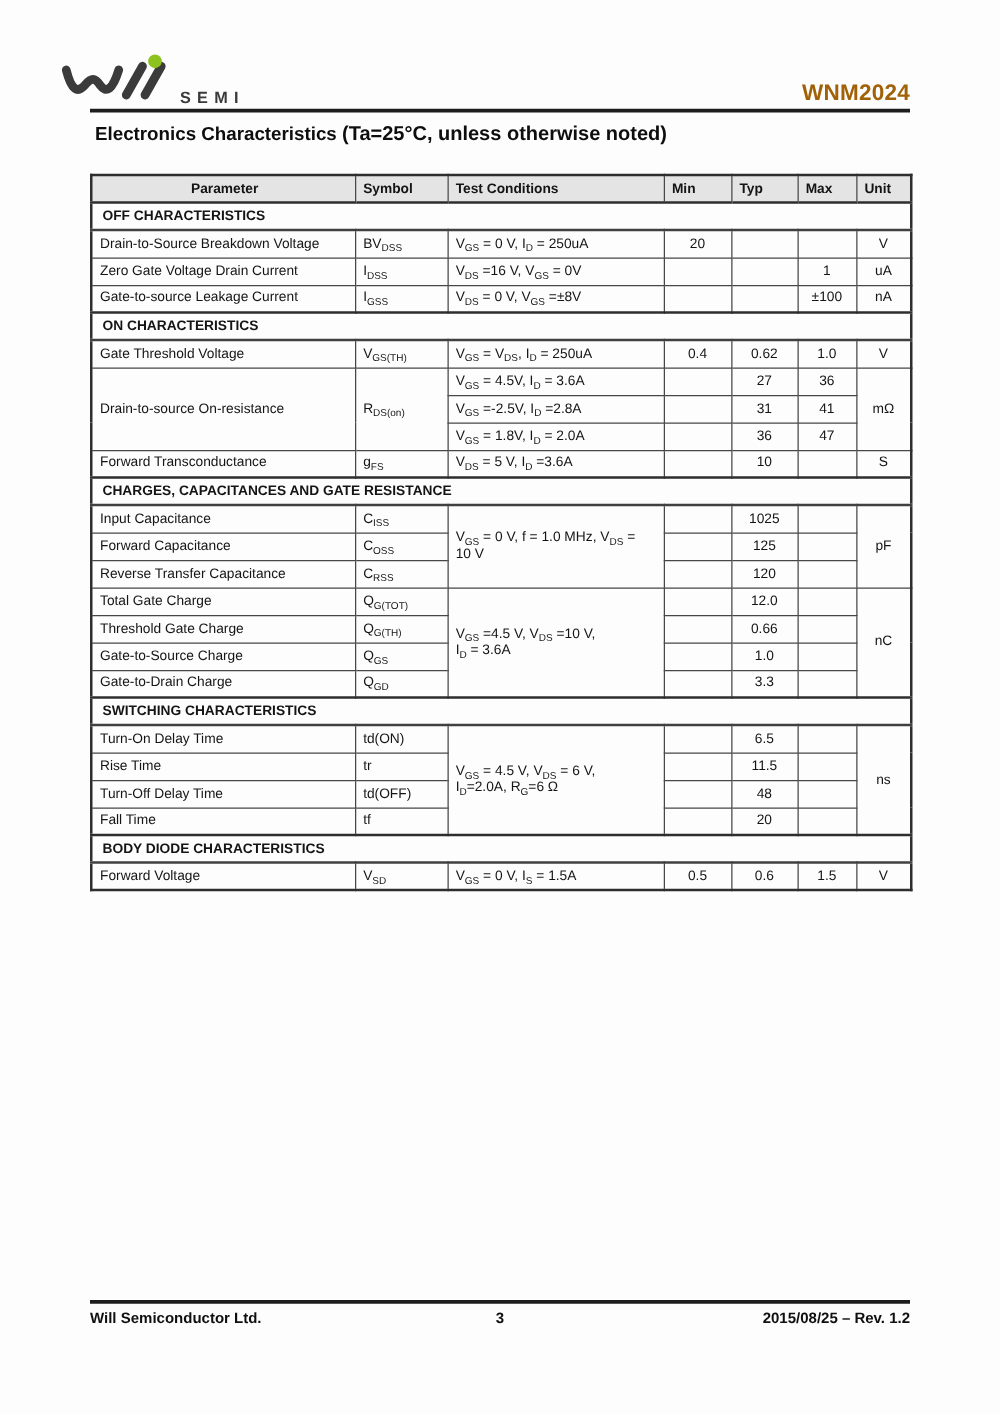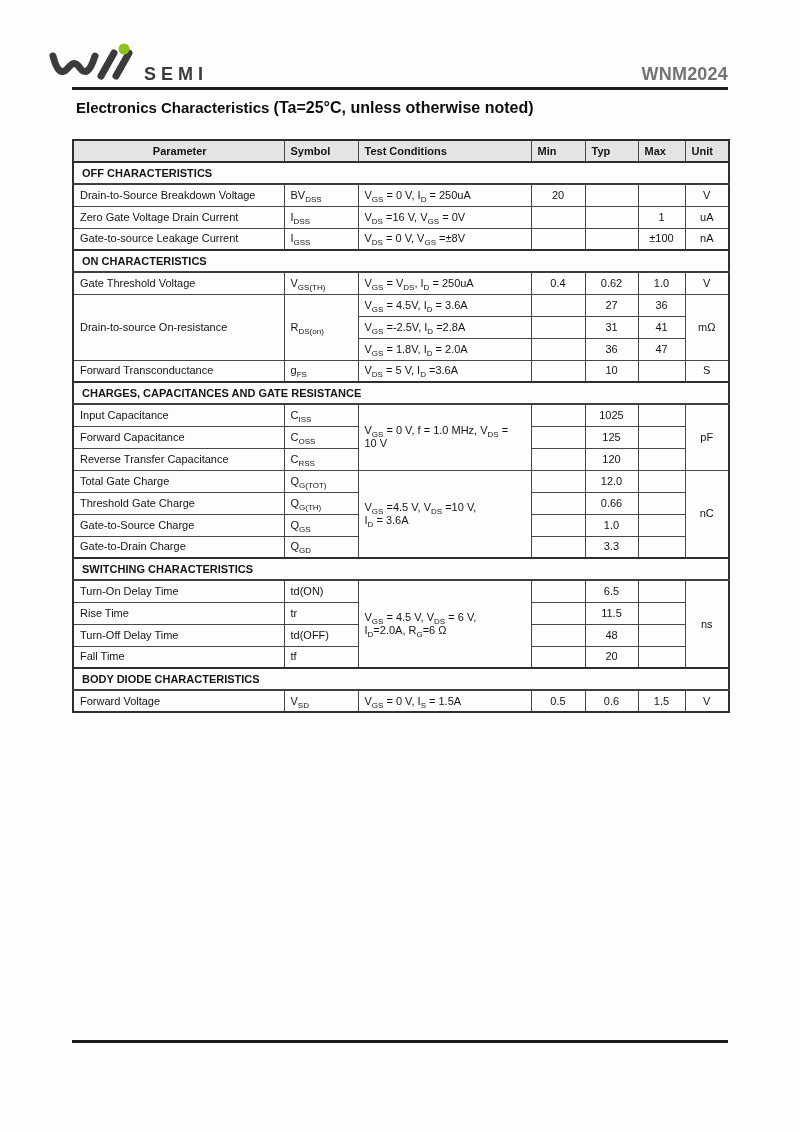--- a/index.html
+++ b/index.html
@@ -10,26 +10,26 @@
     background: #fdfdfd;
     color: #121212;
     margin: 0 auto;
     overflow: hidden;
   }
 
   
   .logo { position: absolute; left: 48px; top: 42px; display: flex; align-items: flex-end; }
   .logo svg { display: block; }
   .logo .semi {
-    font-size: 18px; font-weight: bold; letter-spacing: 5px;
+    font-size: 13px; font-weight: bold; letter-spacing: 5px;
     color: #3a3a3a; margin: 0 0 3px 8px;
   }
   .part-number {
     position: absolute; right: 72px; top: 64px;
-    font-size: 18px; font-weight: bold; color: #737373;
+    font-size: 18px; font-weight: bold; color: #a16207;
     letter-spacing: 0.2px;
   }
   .header-rule {
     position: absolute; left: 72px; right: 72px; top: 87px;
     height: 3px; background: #1d1d1d;
   }
   .page-title {
     position: absolute; left: 76px; top: 99px;
     font-size: 15px; font-weight: bold; color: #0e0e0e;
   }
@@ -302,14 +302,19 @@
         <td class="tc">V<sub>GS</sub> = 0 V, I<sub>S</sub> = 1.5A</td>
         <td class="num">0.5</td>
         <td class="num">0.6</td>
         <td class="num">1.5</td>
         <td class="unit">V</td>
       </tr>
     </tbody>
   </table>
 
   <div class="footer-rule"></div>
+  <div class="footer-row">
+    <span class="company">Will Semiconductor Ltd.</span>
+    <span class="page-num">3</span>
+    <span class="revision">2015/08/25 – Rev. 1.2</span>
+  </div>
 
 </div>
 
 </body></html>

